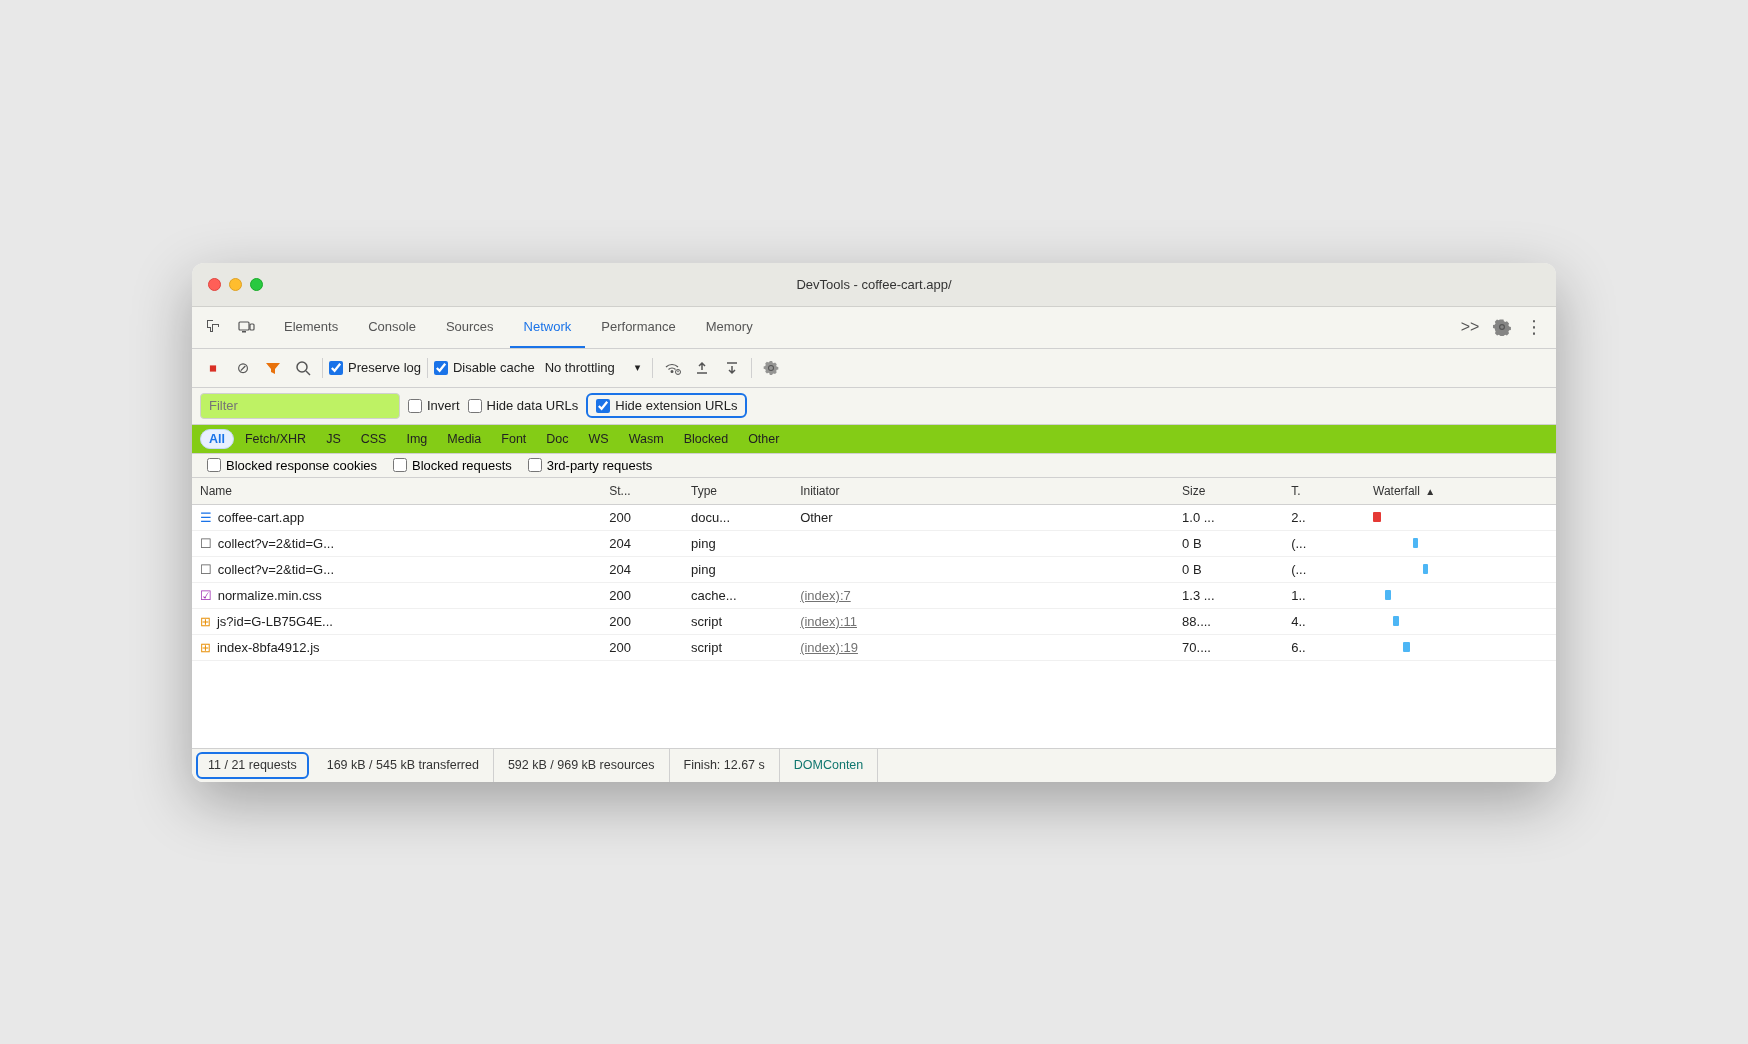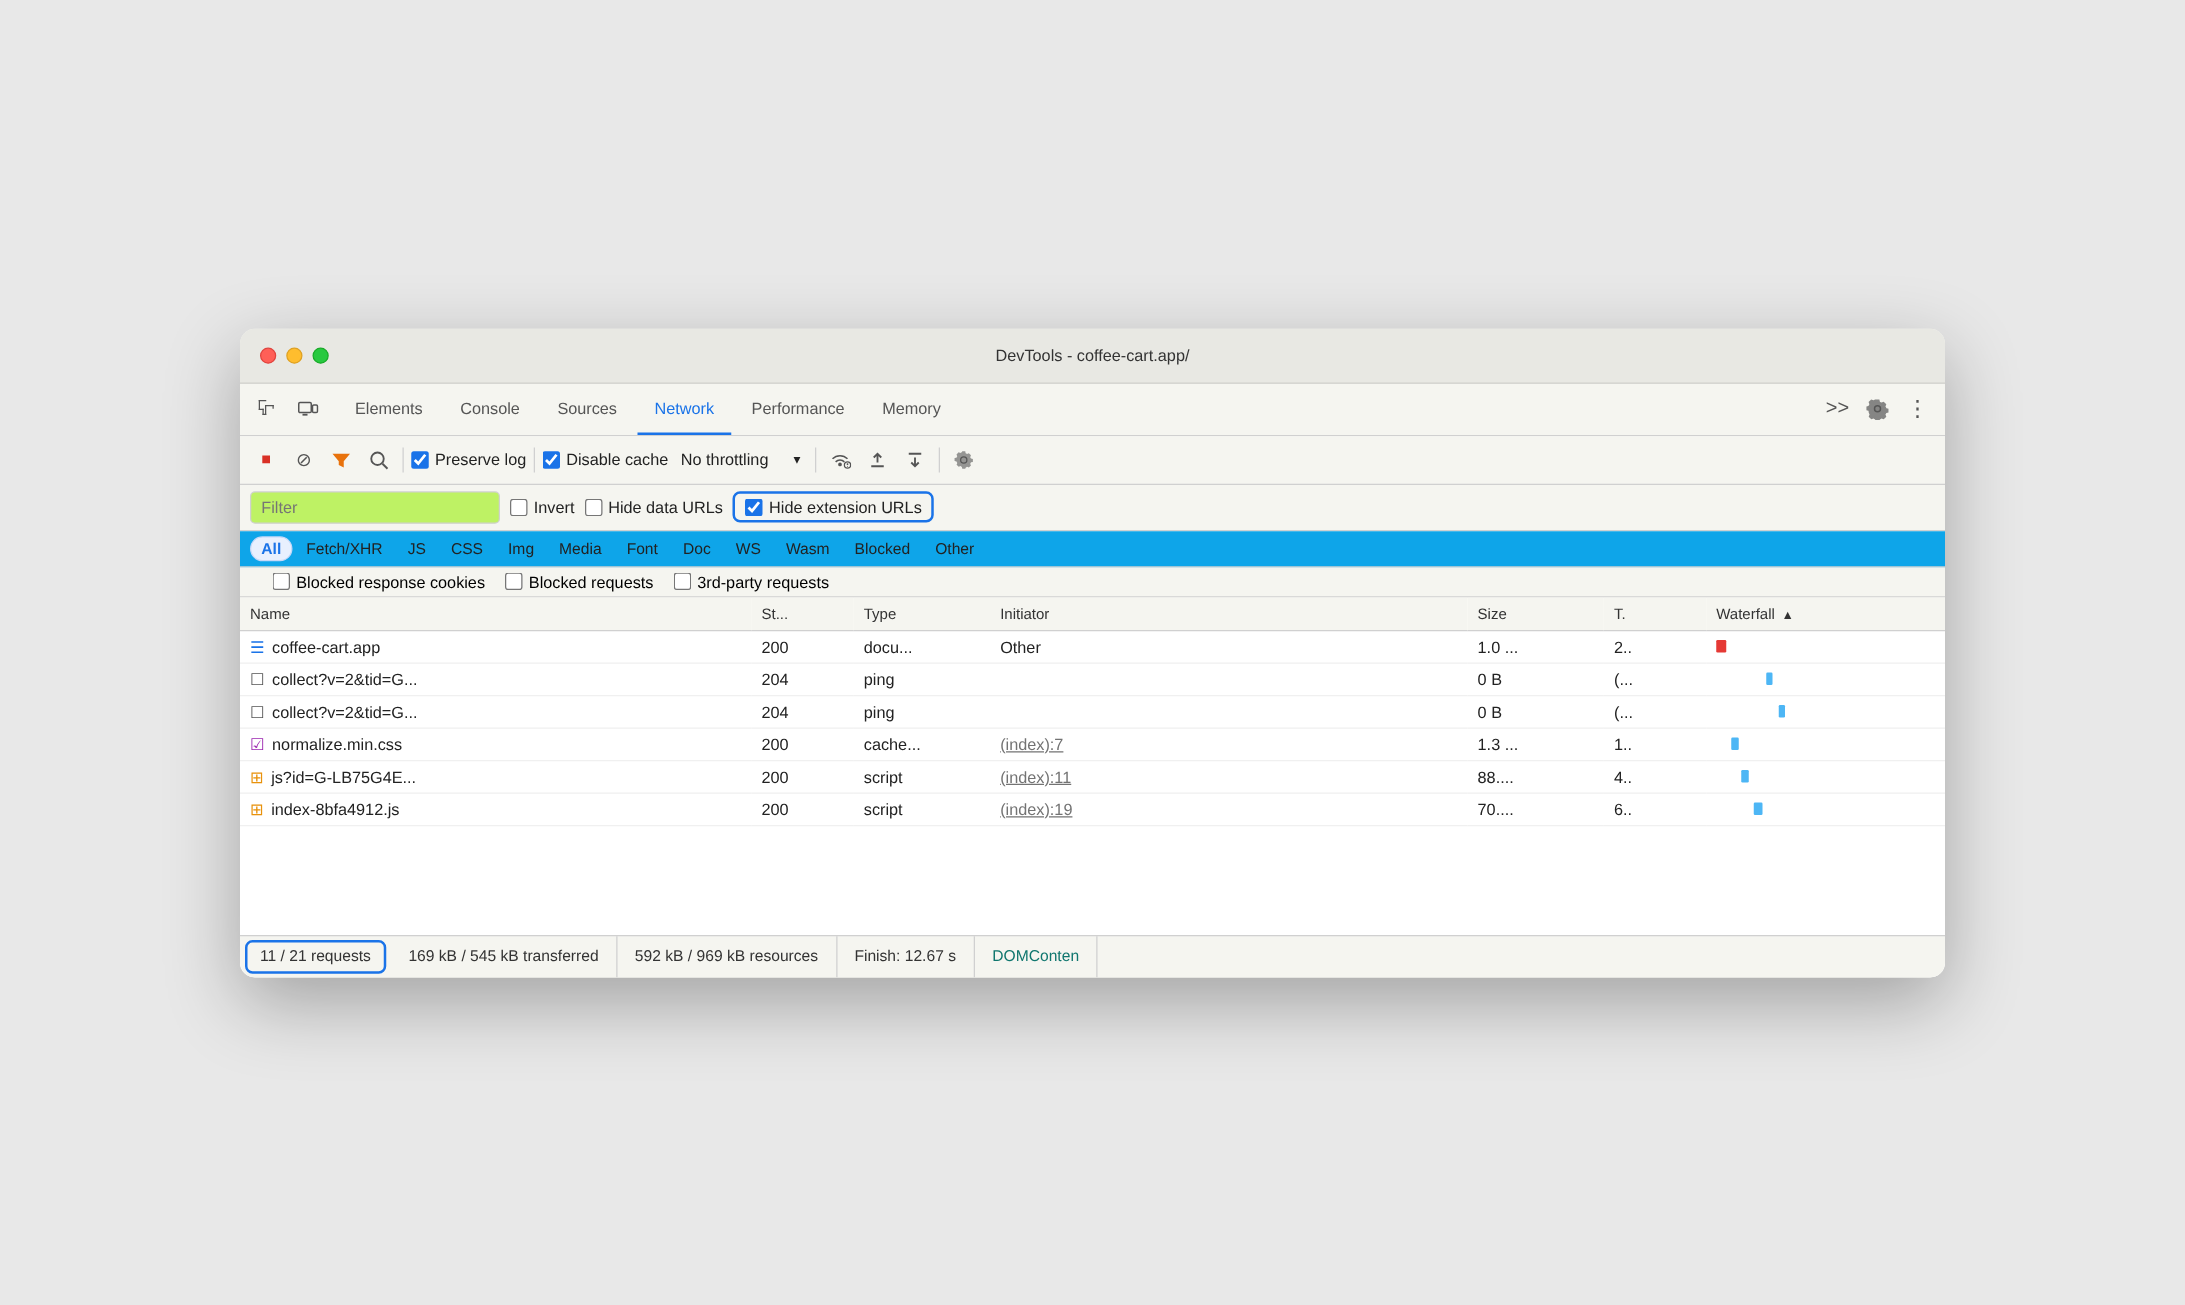--- a/index.html
+++ b/index.html
@@ -200,21 +200,21 @@
       width: 14px;
       height: 14px;
       accent-color: #1a73e8;
     }
     
     .type-filter-bar {
       display: flex;
       align-items: center;
       padding: 4px 8px;
       border-bottom: 1px solid #d0d0d0;
-      background: #0ea5e9;
+      background: #84cc16;
       gap: 2px;
     }
     .type-btn {
       padding: 2px 8px;
       font-size: 12.5px;
       color: #222;
       cursor: pointer;
       border-radius: 12px;
       border: 1px solid transparent;
       background: transparent;
@@ -223,21 +223,21 @@
     .type-btn.active {
       background: #e8f0fe;
       color: #1a73e8;
       border: 1px solid #c5d8f8;
       font-weight: 600;
     }
     
     .blocked-bar {
       display: flex;
       align-items: center;
-      padding: 4px 26px;
+      padding: 4px 15px;
       border-bottom: 1px solid #d0d0d0;
       background: #f5f5f0;
       gap: 16px;
       font-size: 13px;
     }
     .blocked-checkbox {
       display: flex;
       align-items: center;
       gap: 5px;
       cursor: pointer;

